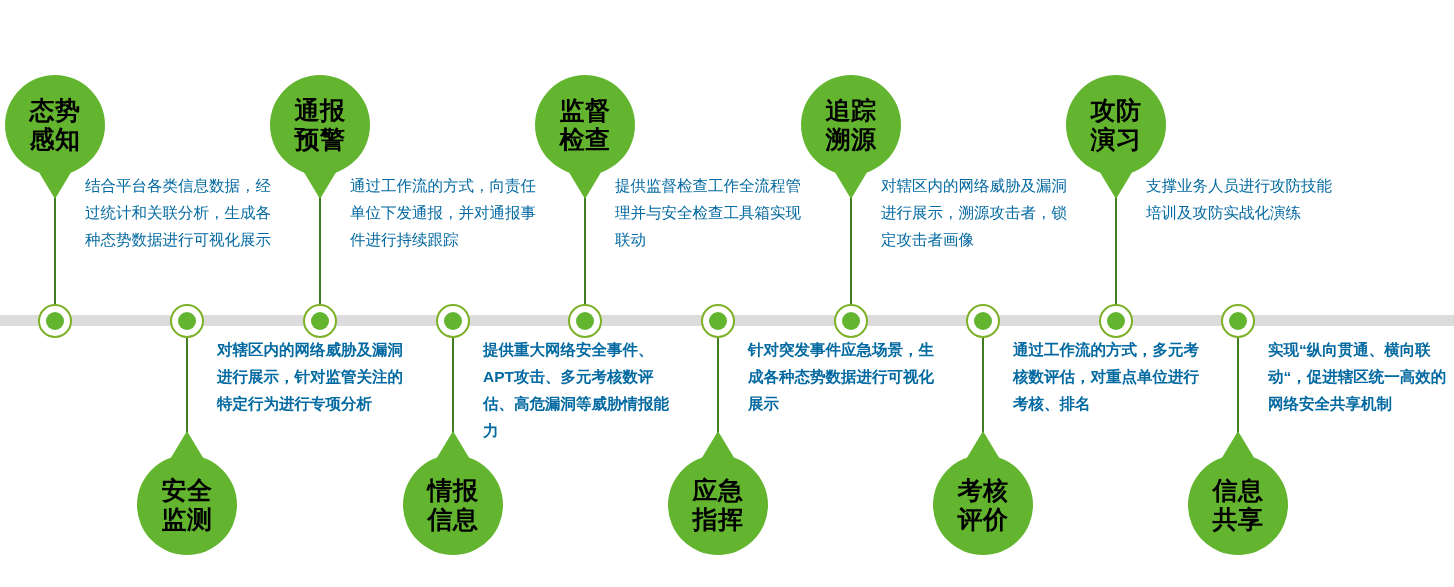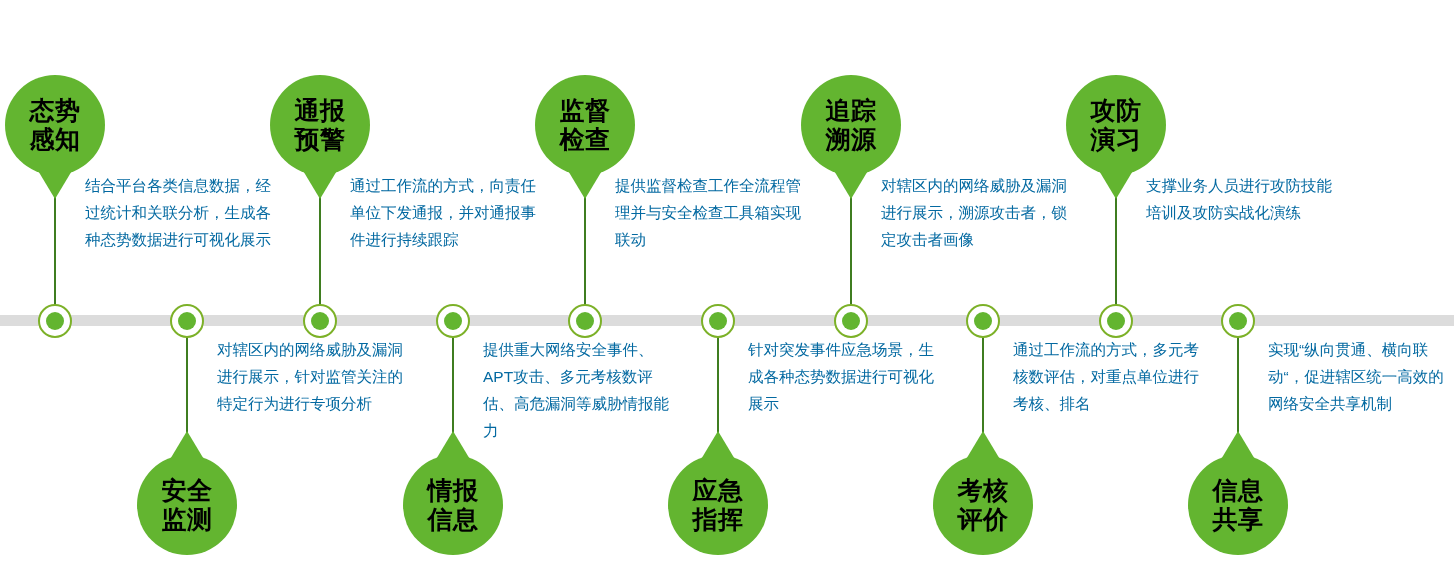--- a/index.html
+++ b/index.html
@@ -135,21 +135,21 @@
     left: 24px;
     width: 186px;
     color: #0369a1;
     font-size: 15.5px;
     line-height: 27px;
     white-space: pre-line;
     z-index: 5;
     margin-left: 6px;
   }
   .node.up .desc   { top: 172px; }
-  .node.down .desc { top: 336px; }
+  .node.down .desc { top: 336px; font-weight: bold; }
 </style>
 </head>
 <body>
 
 <div id="stage">
   <div class="timeline-axis"></div>
   <div id="nodes-container">
       <div class="node up" style="left: 55px;">
         <div class="stem"></div>
         <div class="balloon">

